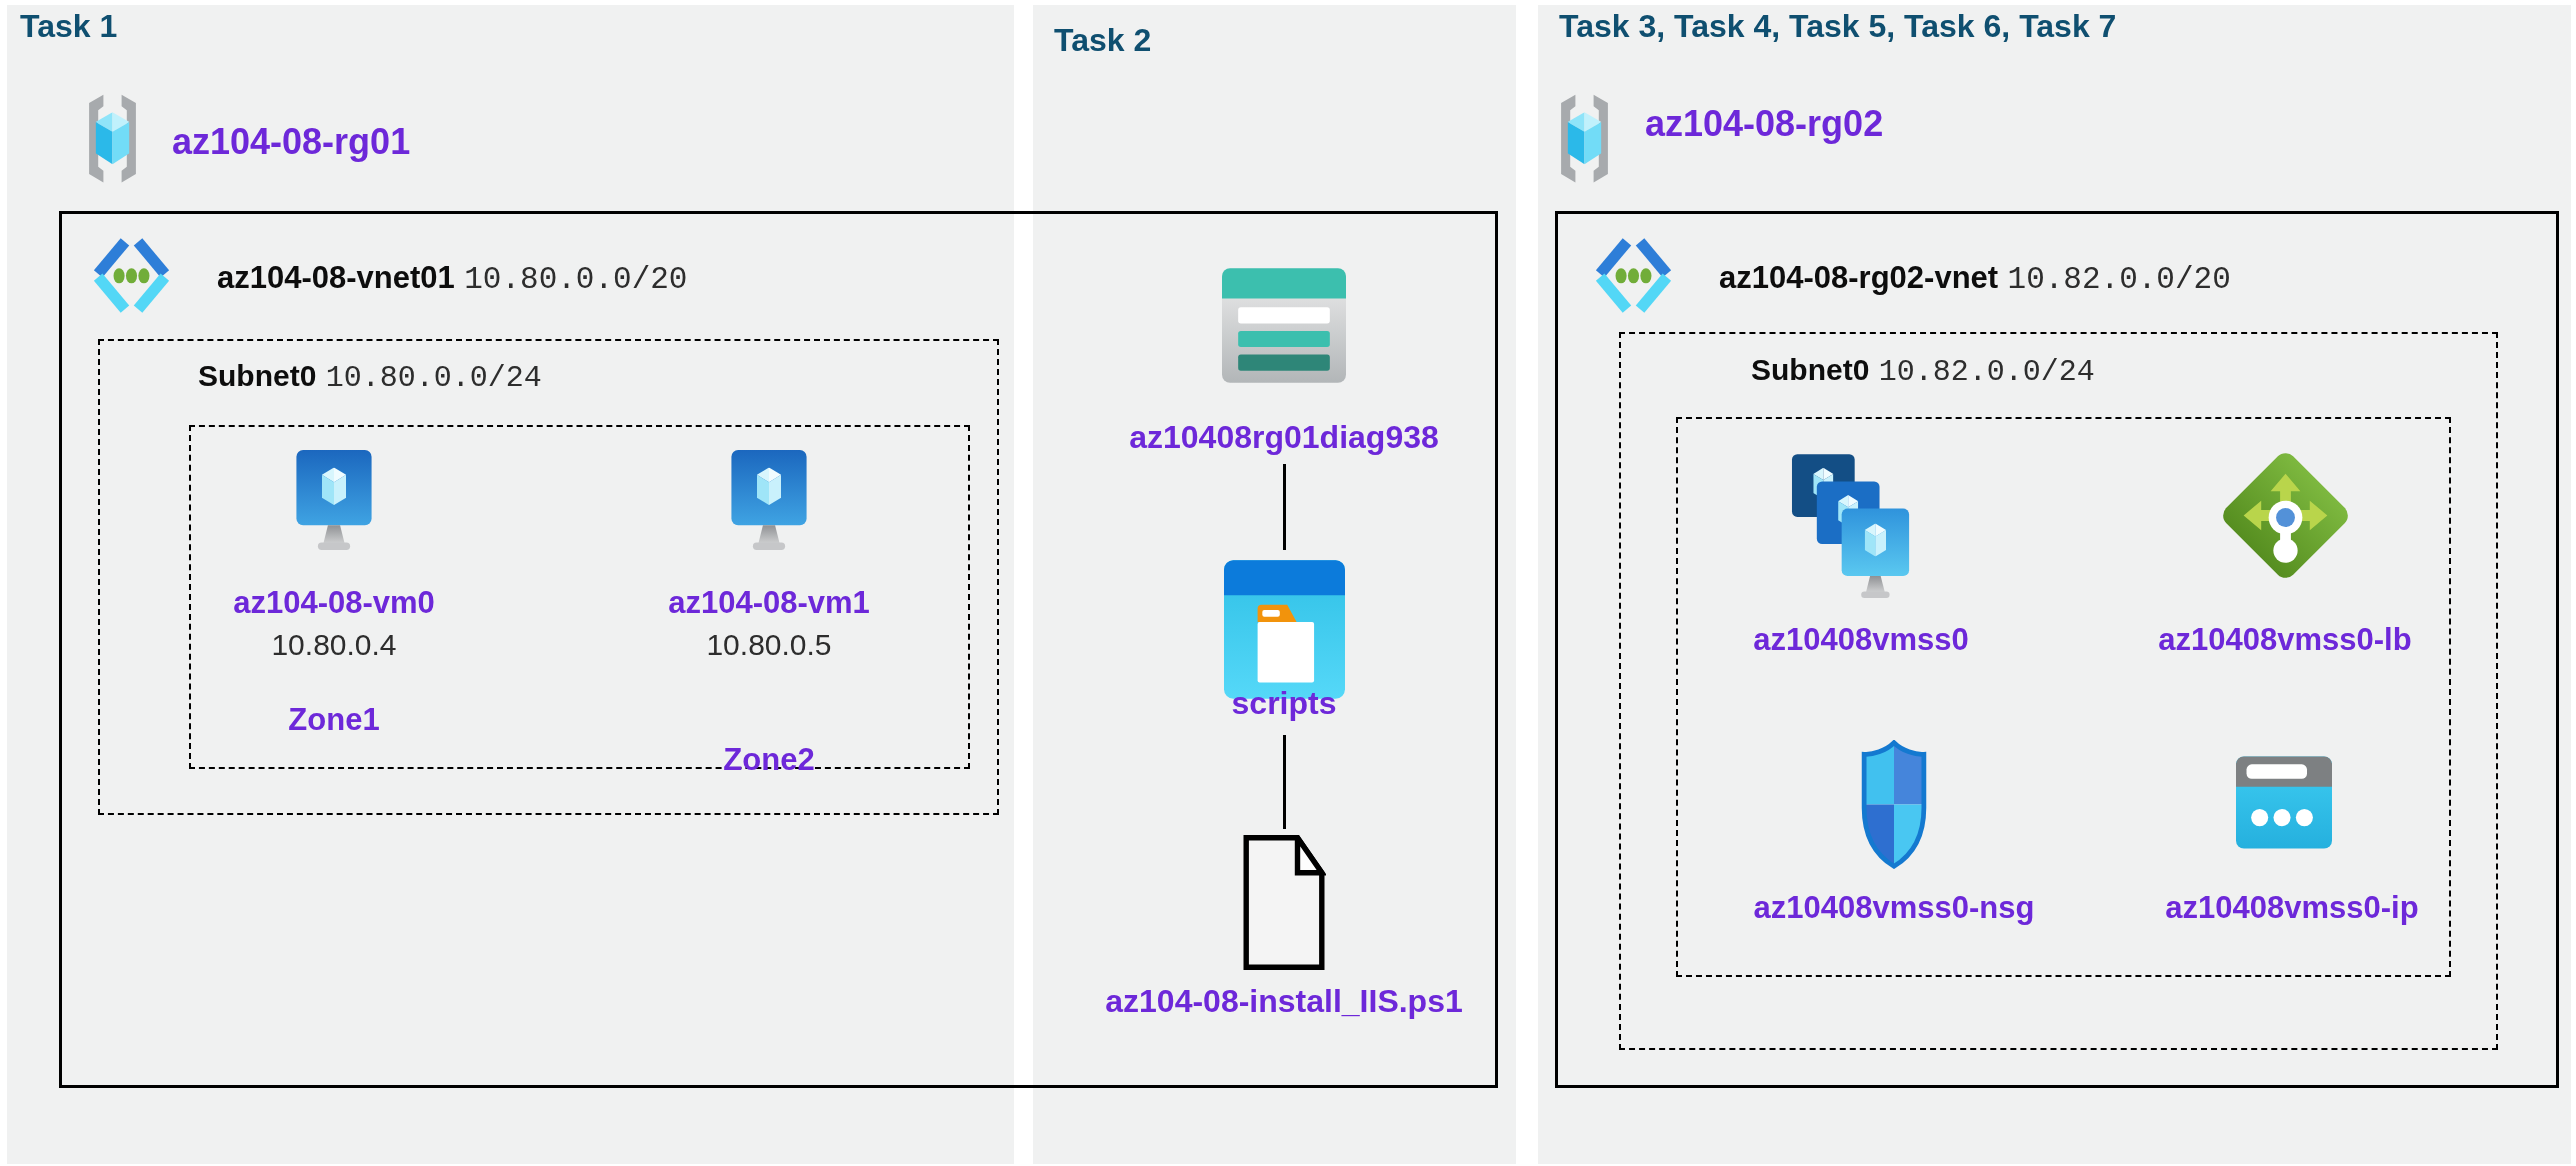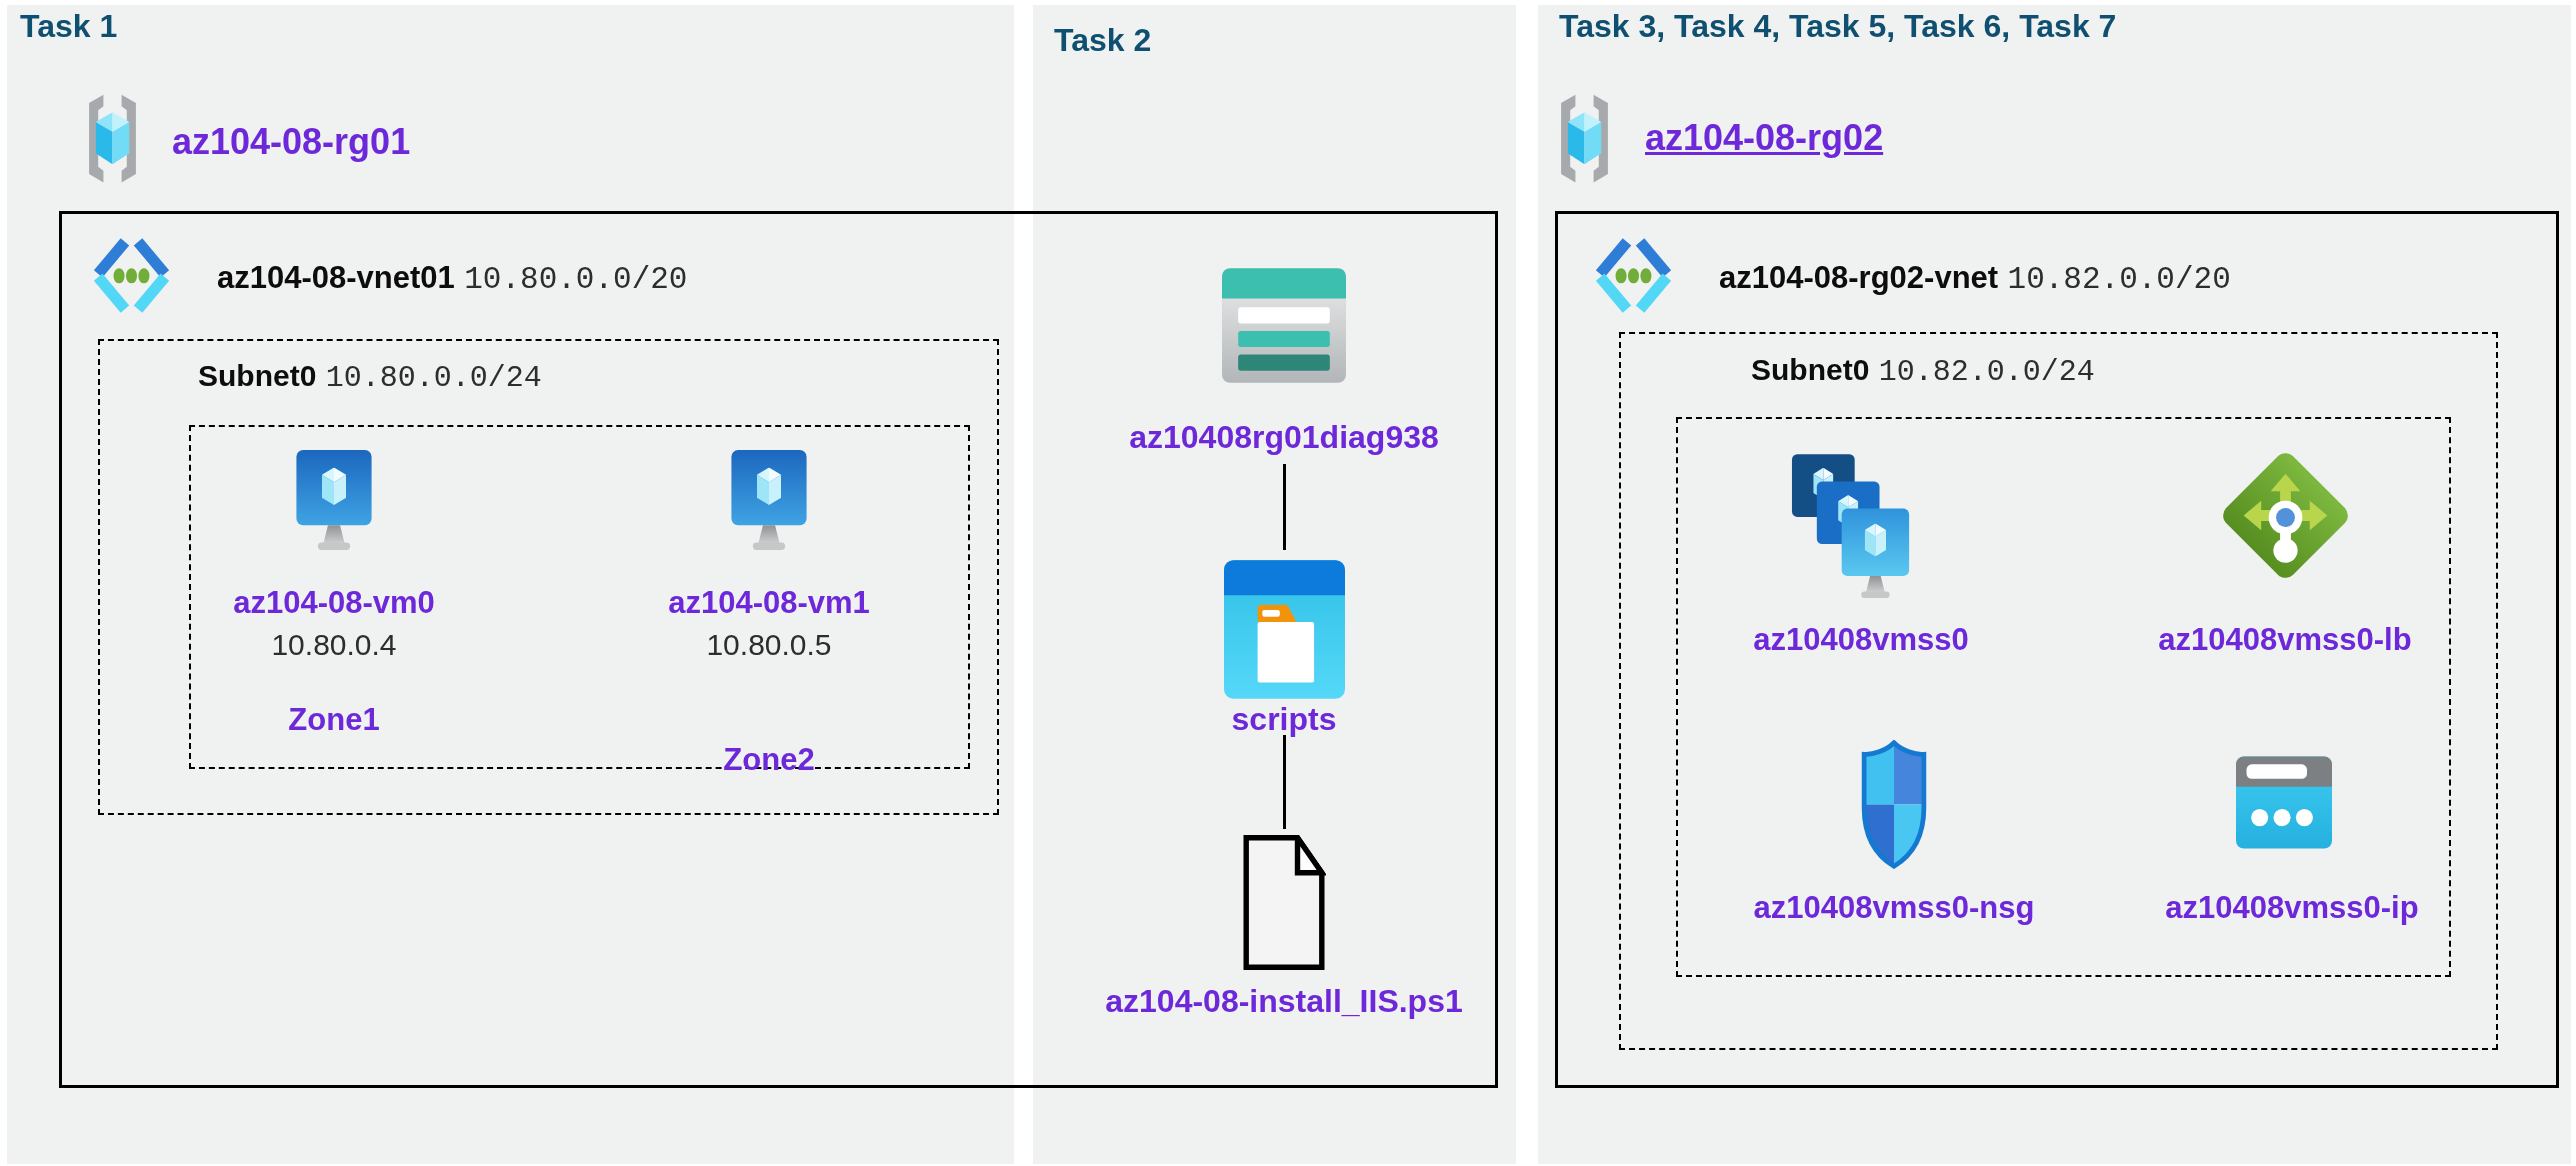--- a/index.html
+++ b/index.html
@@ -144,36 +144,36 @@
 
 <div class="abs connector" style="left:1283px;top:464px;height:86px;"></div>
 
 <svg class="abs" style="left:1224px;top:560px;" width="121" height="139" viewBox="0 0 180 206">
   <rect x="0" y="0" width="180" height="206" rx="14" fill="url(#gBlob)"></rect>
   <path d="M0 52 V14 A14 14 0 0 1 14 0 H166 A14 14 0 0 1 180 14 V52 Z" fill="#0c7bdb"></path>
   <path d="M50 72 A6 6 0 0 1 56 66 H94 L108 92 H50 Z" fill="#f2930c"></path>
   <rect x="57" y="74" width="26" height="10" rx="3" fill="#ffffff"></rect>
   <rect x="50" y="92" width="84" height="90" rx="3" fill="#ffffff"></rect>
 </svg>
-<div class="abs node-label" style="left:1284px;top:685px;font-size:32px;margin-top:16px;">scripts</div>
+<div class="abs node-label" style="left:1284px;top:685px;font-size:32px;">scripts</div>
 
 <div class="abs connector" style="left:1283px;top:735px;height:94px;"></div>
 
 <svg class="abs" style="left:1242px;top:835px;" width="84" height="135" viewBox="0 0 124 200">
   <path d="M6 4 L82 4 L118 56 L118 196 L6 196 Z" fill="#f4f4f4" stroke="#000" stroke-width="8" stroke-linejoin="miter"></path>
   <polygon points="82,4 118,56 82,56" fill="#fdfdfd" stroke="#000" stroke-width="8"></polygon>
 </svg>
 <div class="abs node-label" style="left:1284px;top:983px;font-size:32px;">az104-08-install_IIS.ps1</div>
 
 <svg class="abs" style="left:1552px;top:94px;" width="65" height="89" viewBox="0 0 100 135">
   <polygon points="36,0 14,13 14,122 36,135 36,117 28,111 28,24 36,18" fill="#a7aaad"></polygon>
   <polygon points="64,0 86,13 86,122 64,135 64,117 72,111 72,24 64,18" fill="#a7aaad"></polygon>
   <use href="#rgcube" x="24" y="27" width="52" height="80"></use>
 </svg>
-<div class="abs res-label" style="left:1645px;top:117px;text-decoration:underline;">az104-08-rg02</div>
+<div class="abs res-label" style="left:1645px;top:103px;">az104-08-rg02</div>
 
 <div class="abs solid-box" style="left:1555px;top:211px;width:998px;height:871px;"></div>
 
 <svg class="abs" style="left:1591px;top:237px;" width="85" height="77" viewBox="0 0 130 115">
   <path d="M55 6 L14 55" stroke="#2e7ed8" stroke-width="17" fill="none"></path>
   <path d="M14 60 L55 109" stroke="#53d7f6" stroke-width="17" fill="none"></path>
   <path d="M75 6 L116 55" stroke="#2e7ed8" stroke-width="17" fill="none"></path>
   <path d="M116 60 L75 109" stroke="#53d7f6" stroke-width="17" fill="none"></path>
   <ellipse cx="46" cy="58" rx="8.5" ry="11.5" fill="#71ad39"></ellipse>
   <ellipse cx="65" cy="58" rx="8.5" ry="11.5" fill="#71ad39"></ellipse>

